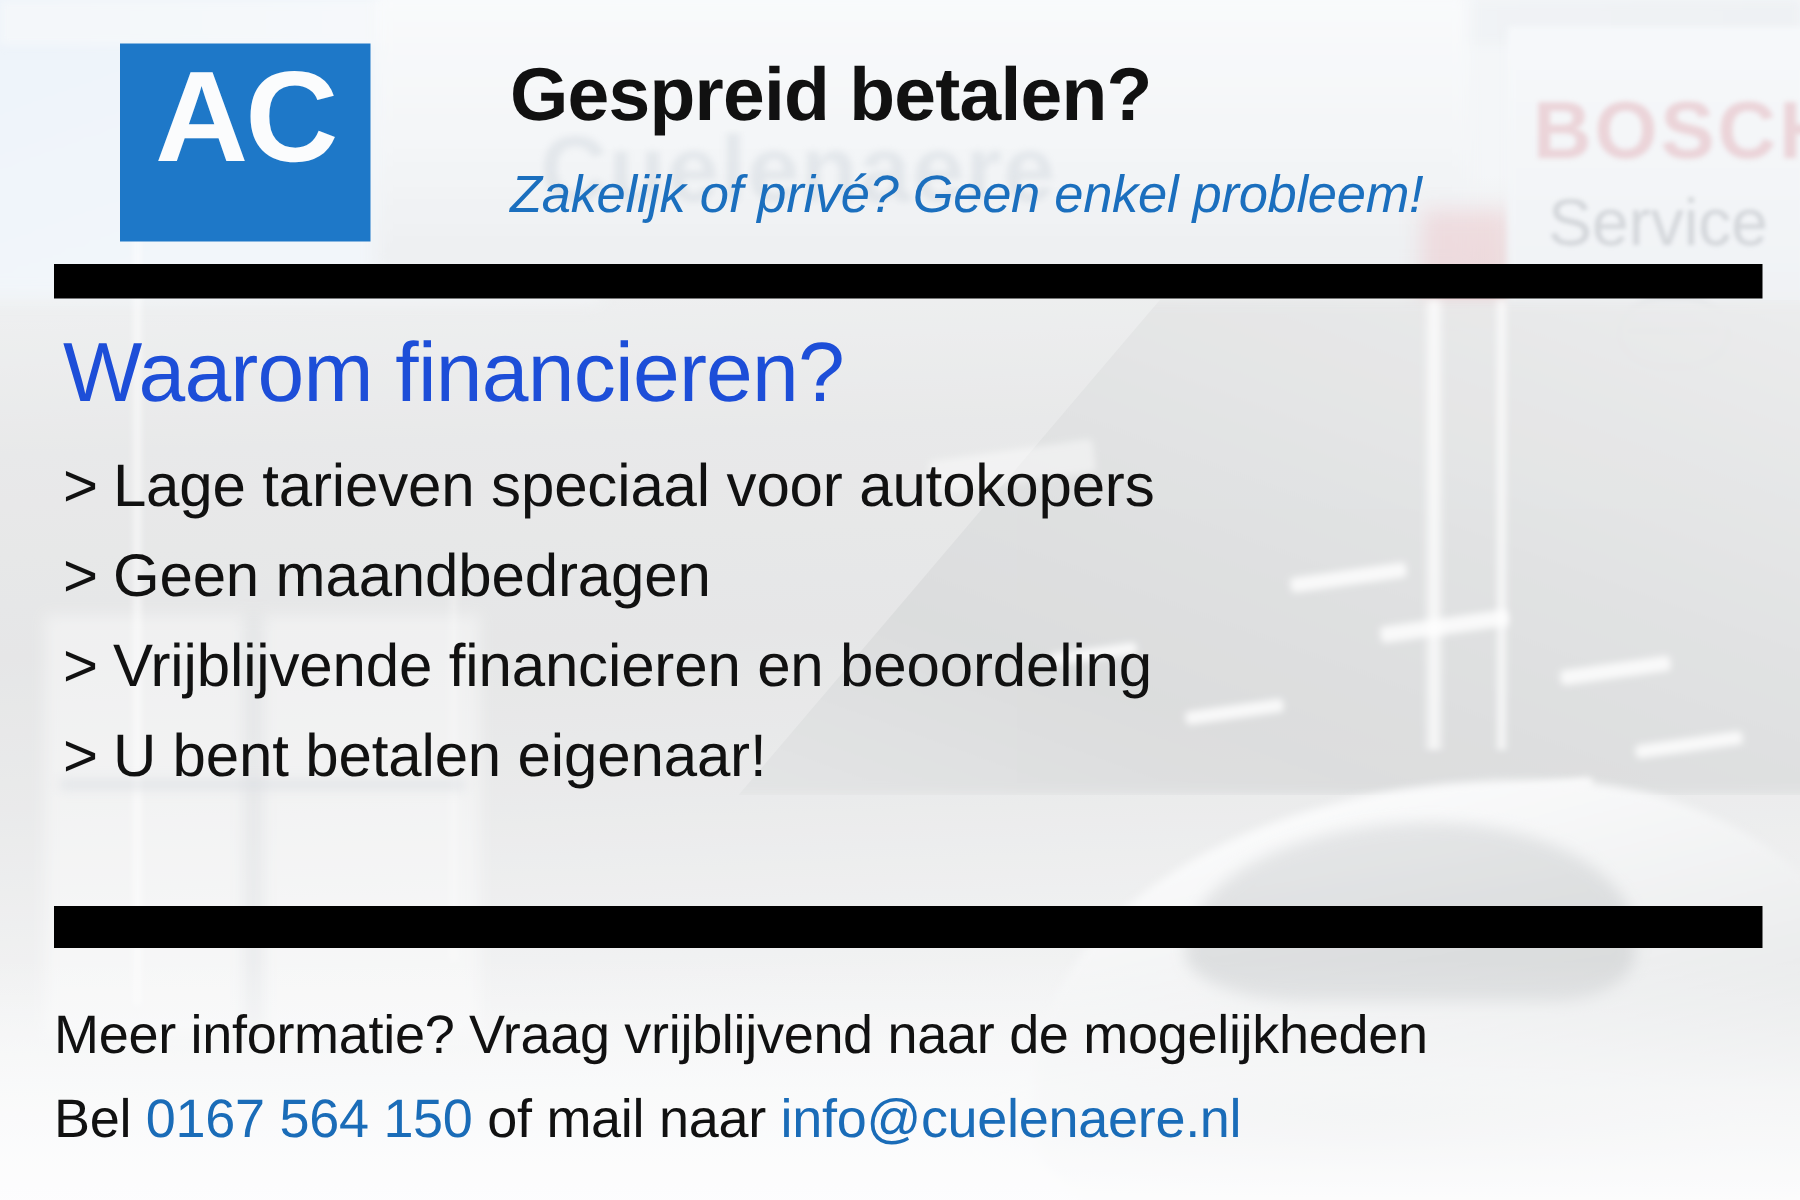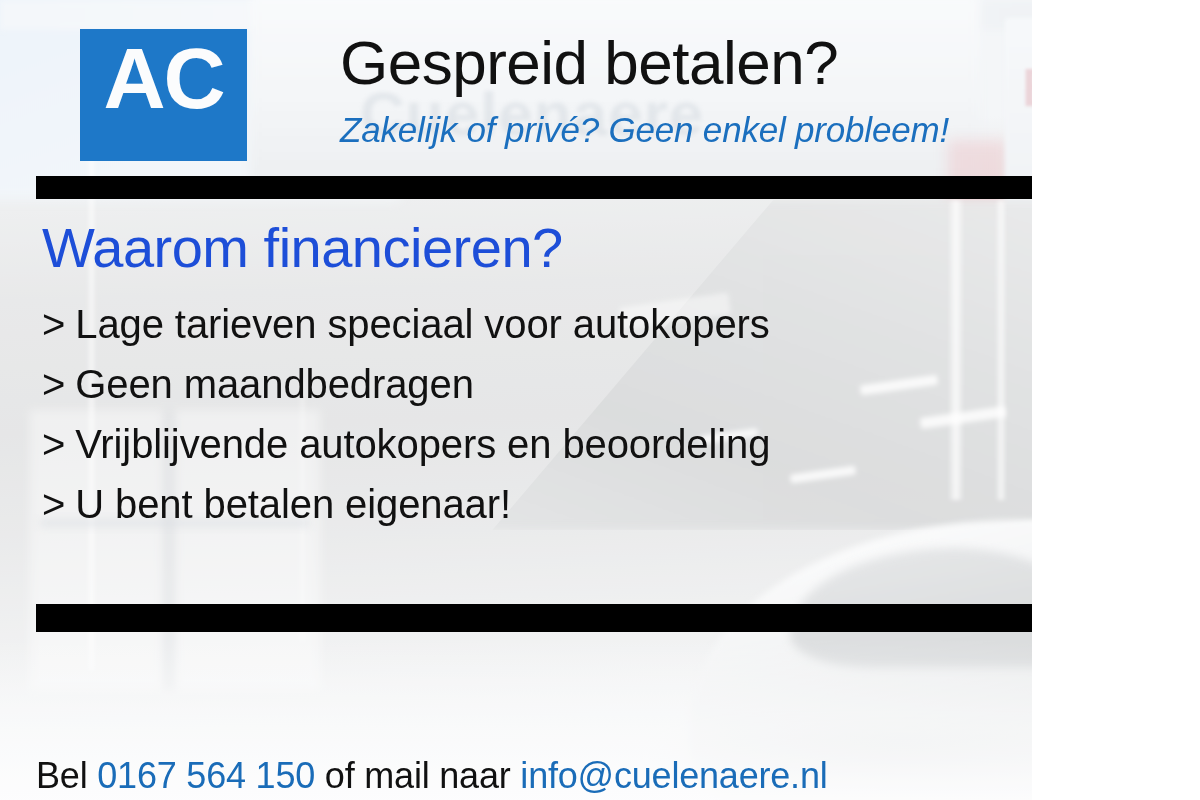--- a/index.html
+++ b/index.html
@@ -6,21 +6,21 @@
     margin: 0;
     padding: 0;
     background: #ffffff;
   }
   body {
     font-family: "Liberation Sans", sans-serif;
   }
 
   .poster {
     position: relative;
-    width: 1032px;
+    width: 1200px;
     height: 800px;
     overflow: hidden;
     background: #e9ecef;
   }
 
   
   .bg {
     position: absolute;
     inset: 0;
     overflow: hidden;
@@ -258,23 +258,23 @@
     line-height: 30px;
     letter-spacing: .2px;
     font-family: "Liberation Sans", sans-serif;
   }
 
   
   .head-title {
     position: absolute;
     left: 340px;
     top: 28px;
-    font-size: 62px;
+    font-size: 50px;
     line-height: 70px;
-    font-weight: normal;
+    font-weight: bold;
     color: #111111;
     letter-spacing: -0.5px;
     white-space: nowrap;
   }
   .head-sub {
     position: absolute;
     left: 340px;
     top: 108px;
     font-size: 35px;
     line-height: 44px;
@@ -327,21 +327,21 @@
     top: 666px;
     font-size: 36px;
     line-height: 48px;
     color: #111111;
     white-space: nowrap;
     letter-spacing: -0.2px;
   }
   .foot-line2 {
     position: absolute;
     left: 36px;
-    top: 752px;
+    top: 722px;
     font-size: 36px;
     line-height: 48px;
     color: #111111;
     white-space: nowrap;
     letter-spacing: -0.2px;
   }
   .accent { color: #1a6cb8; }
 </style>
 </head>
 <body>
@@ -402,25 +402,26 @@
     <div class="body-title">Waarom financieren?</div>
 
     <div class="bullets">
       <div class="bullet">
         <span class="chev">&gt;</span><span>Lage tarieven speciaal voor autokopers</span>
       </div>
       <div class="bullet">
         <span class="chev">&gt;</span><span>Geen maandbedragen</span>
       </div>
       <div class="bullet">
-        <span class="chev">&gt;</span><span>Vrijblijvende autokopers en beoordeling</span>
+        <span class="chev">&gt;</span><span>Vrijblijvende financieren en beoordeling</span>
       </div>
       <div class="bullet">
         <span class="chev">&gt;</span><span>U bent betalen eigenaar!</span>
       </div>
     </div>
 
     <div class="rule rule-bottom"></div>
 
+    <div class="foot-line1">Meer informatie? Vraag vrijblijvend naar de mogelijkheden</div>
     <div class="foot-line2"><span>Bel </span><span class="accent">0167 564 150</span><span> of mail naar </span><span class="accent">info@cuelenaere.nl</span></div>
 
   </div>
 </div>
 
 </body></html>

